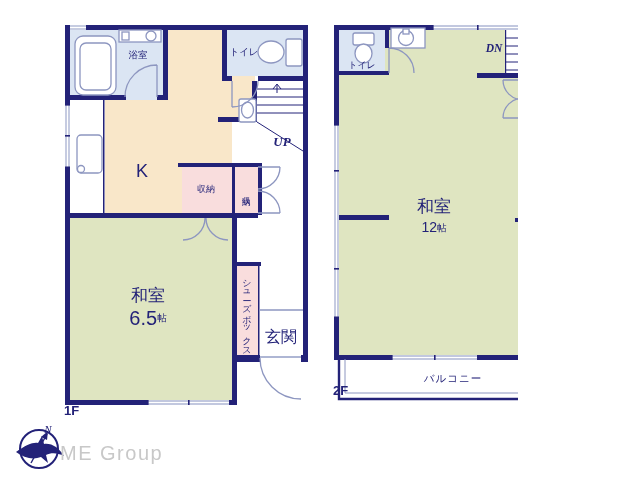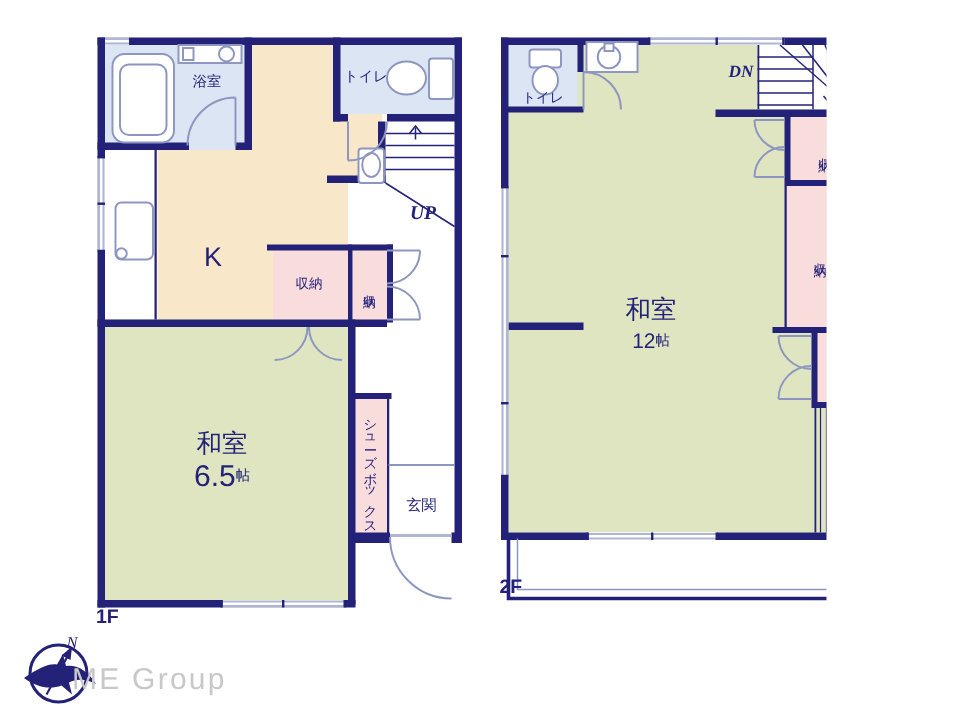--- a/index.html
+++ b/index.html
@@ -1,21 +1,21 @@
 <!DOCTYPE html>
 <html><head>
 <meta charset="utf-8">
 <style>
   :root{
     --navy:#232278; --green:#dfe5c1; --cream:#f9e7c9; --blue:#dbe5f3;
     --pink:#f9dddd; --win:#aeb6d4; --fix:#8d96c0; --gray:#c8c8c8;
   }
   html,body{margin:0;padding:0;background:#fff;}
   #stage{position:relative;width:518px;height:480px;background:#fff;overflow:hidden;
-         font-family:"Liberation Sans","DejaVu Sans",sans-serif;padding-left:33px;}
+         font-family:"Liberation Sans","DejaVu Sans",sans-serif;}
   #planSvg{position:absolute;left:0;top:0;}
   .lbl{position:absolute;color:var(--navy);display:flex;align-items:center;justify-content:center;
        text-align:center;line-height:1.1;white-space:nowrap;}
   .vert{writing-mode:vertical-rl;text-orientation:upright;letter-spacing:1px;white-space:normal;}
   .updn{font-family:Liberation Serif, serif;font-style:italic;font-weight:700;}
   .floor-tag{justify-content:flex-start;font-weight:700;}
   .logo-text{color:var(--gray);font-size:20px;letter-spacing:1.5px;justify-content:flex-start;}
   .north{font-family:"Liberation Serif","DejaVu Serif",serif;font-style:italic;font-size:11px;}
 </style>
 </head>
@@ -220,32 +220,33 @@
 <div class="lbl" style="left:222px;top:46px;width:44px;height:13px;font-size:9.5px;">トイレ</div>
 <div class="lbl" style="left:120px;top:158px;width:44px;height:28px;font-size:18px;">K</div>
 <div class="lbl" style="left:182px;top:183px;width:48px;height:14px;font-size:9px;">収納</div>
 <div class="lbl vert" style="left:239px;top:175px;width:14px;height:32px;font-size:8.5px;">収納</div>
 <div class="lbl" style="left:108px;top:285px;width:80px;height:22px;font-size:17px;">和室</div>
 <div class="lbl" style="left:108px;top:309px;width:80px;height:18px;">
       <span style="font-size:20px">6.5</span>
       <span style="font-size:9.5px">帖</span>
     </div>
 <div class="lbl vert" style="left:238px;top:270px;width:16px;height:86px;font-size:9px;">シューズボックス</div>
-<div class="lbl" style="left:264px;top:330px;width:34px;height:14px;font-size:10px;">玄関</div>
+<div class="lbl" style="left:264px;top:330px;width:34px;height:14px;font-size:16px;">玄関</div>
 <div class="lbl updn" style="left:268px;top:136px;width:28px;height:13px;font-size:13px;">UP</div>
 <div class="lbl floor-tag" style="left:64px;top:404px;width:30px;height:15px;font-size:13px;">1F</div>
 
 <div class="lbl" style="left:339px;top:59px;width:46px;height:13px;font-size:9px;">トイレ</div>
 <div class="lbl updn" style="left:480px;top:41px;width:28px;height:14px;font-size:11.5px;">DN</div>
 <div class="lbl vert" style="left:542px;top:84px;width:15px;height:32px;font-size:8.5px;">収納</div>
 <div class="lbl vert" style="left:539px;top:153px;width:15px;height:34px;font-size:8.5px;">収納</div>
 <div class="lbl vert" style="left:550px;top:229px;width:15px;height:32px;font-size:8.5px;">収納</div>
 <div class="lbl" style="left:394px;top:196px;width:80px;height:22px;font-size:17px;">和室</div>
 <div class="lbl" style="left:394px;top:219px;width:80px;height:18px;">
       <span style="font-size:14px">12</span>
       <span style="font-size:9.5px">帖</span>
     </div>
+<div class="lbl" style="left:393px;top:371px;width:120px;height:16px;font-size:10.5px;letter-spacing:1px;">バルコニー</div>
 <div class="lbl floor-tag" style="left:333px;top:384px;width:30px;height:15px;font-size:13px;">2F</div>
 
 <div class="lbl north" style="left:41px;top:423px;width:14px;height:12px;">N</div>
-<div class="lbl logo-text" style="left:48px;top:441px;width:130px;height:24px;">ME Group</div>
+<div class="lbl logo-text" style="left:60px;top:441px;width:130px;height:24px;">ME Group</div>
 
 </div>
 
 </body></html>

